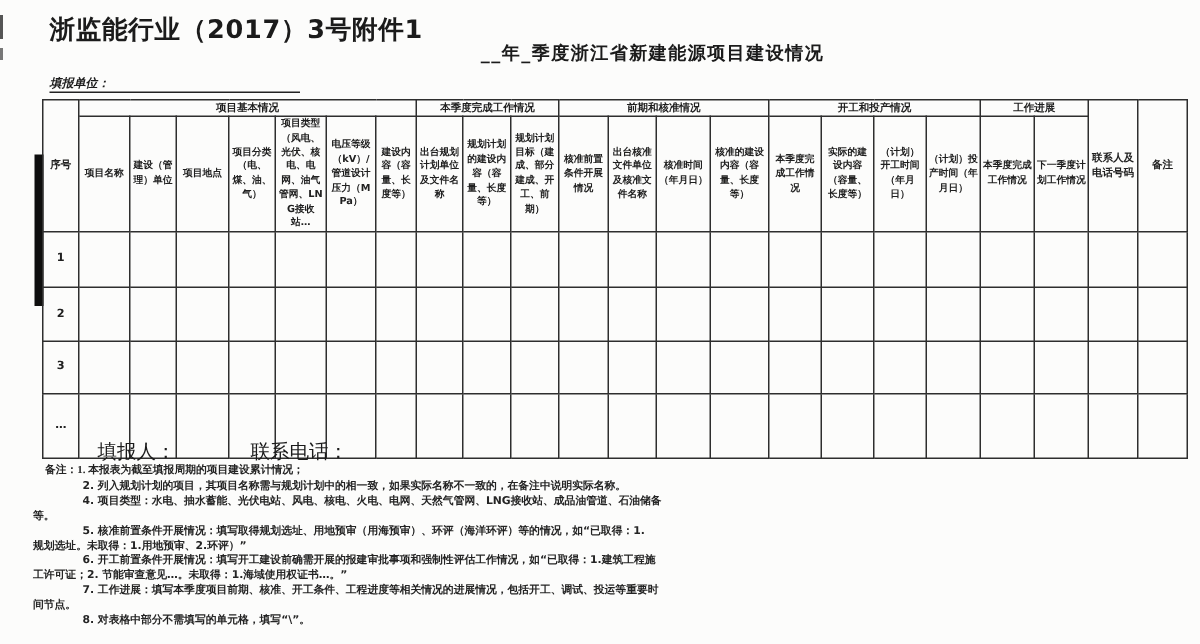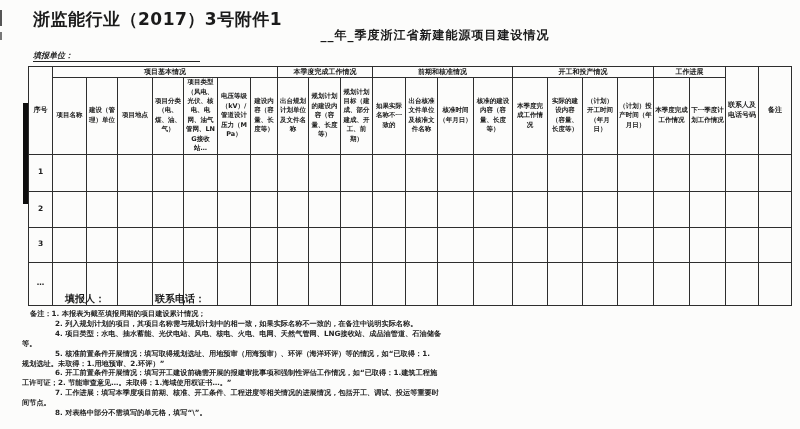--- a/index.html
+++ b/index.html
@@ -22,25 +22,25 @@
   }
   #report-table thead tr.group-row{height:11px;}
   #report-table thead tr.group-row td{font-size:7px;}
   #report-table thead tr.col-row{height:50px;}
   #report-table tbody td{font-size:7.5px;}
   #report-table tbody tr:nth-child(1){height:37px;}
   #report-table tbody tr:nth-child(2){height:36px;}
   #report-table tbody tr:nth-child(3){height:35px;}
   #report-table tbody tr:nth-child(4){height:43px;}
 
-  #filler-line{left:65px;top:292px;font-size:10px;font-weight:bold;}
+  #filler-line{left:65px;top:292px;font-size:13px;font-weight:normal;}
   #filler-line .gap{display:inline-block;width:50px;}
 
   #notes{left:0;top:309px;width:540px;font-size:7.2px;line-height:9.9px;font-weight:bold;color:#242424;white-space:nowrap;}
-  #notes .ln-first{margin-left:30px;}
+  #notes .ln-first{margin-left:30px;font-family:Liberation Serif, serif;}
   #notes .ln-num{margin-left:55px;}
   #notes .ln-cont{margin-left:22px;}
 
   .smudge{left:23px;top:103px;width:6px;height:101px;background:#0e0e0e;}
   .speck1{left:0;top:10px;width:2px;height:16px;background:#555;}
   .speck2{left:0;top:32px;width:2px;height:8px;background:#777;}
 </style>
 </head>
 <body>
 
@@ -94,21 +94,21 @@
       <td>项目名称</td>
       <td>建设（管理）单位</td>
       <td>项目地点</td>
       <td>项目分类（电、煤、油、气）</td>
       <td>项目类型（风电、光伏、核电、电网、油气管网、LNG接收站…</td>
       <td>电压等级（kV）/管道设计压力（MPa）</td>
       <td>建设内容（容量、长度等）</td>
       <td>出台规划计划单位及文件名称</td>
       <td>规划计划的建设内容（容量、长度等）</td>
       <td>规划计划目标（建成、部分建成、开工、前期）</td>
-      <td>如果实际名称不一致的</td>
+      <td>核准前置条件开展情况</td>
       <td>出台核准文件单位及核准文件名称</td>
       <td>核准时间（年月日）</td>
       <td>核准的建设内容（容量、长度等）</td>
       <td>本季度完成工作情况</td>
       <td>实际的建设内容（容量、长度等）</td>
       <td>（计划）开工时间（年月日）</td>
       <td>（计划）投产时间（年月日）</td>
       <td>本季度完成工作情况</td>
       <td>下一季度计划工作情况</td>
     </tr>

